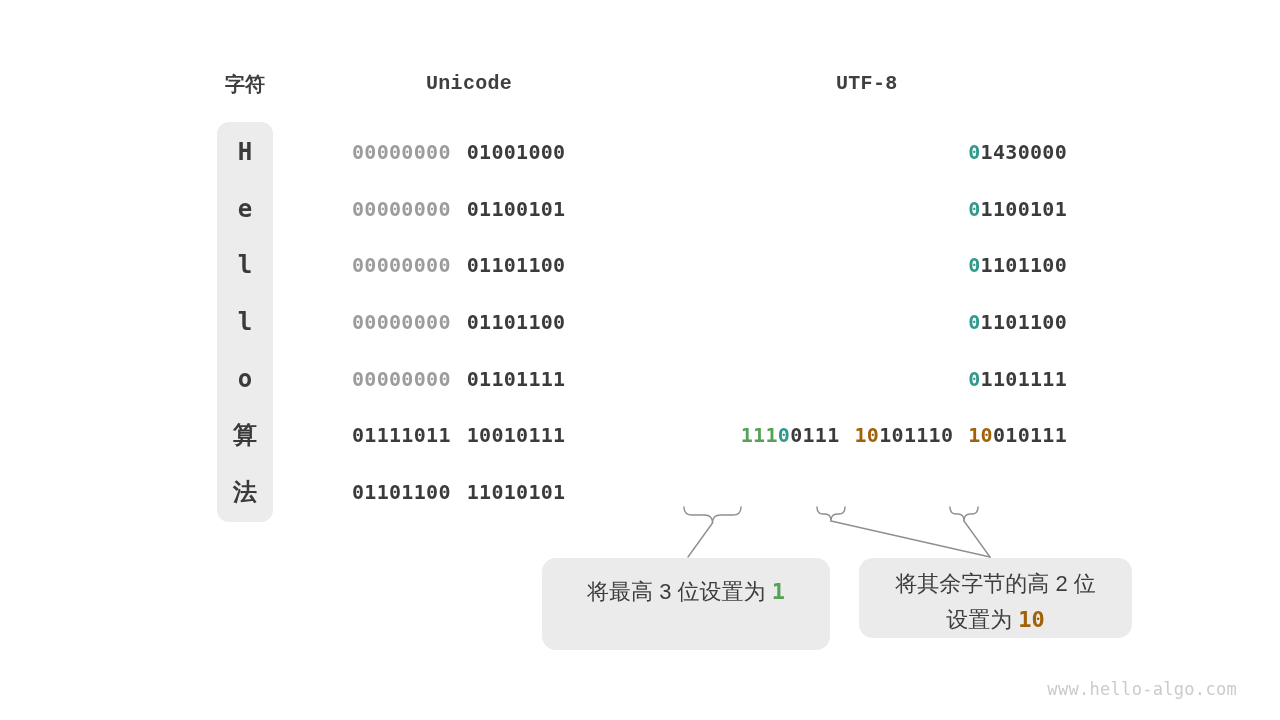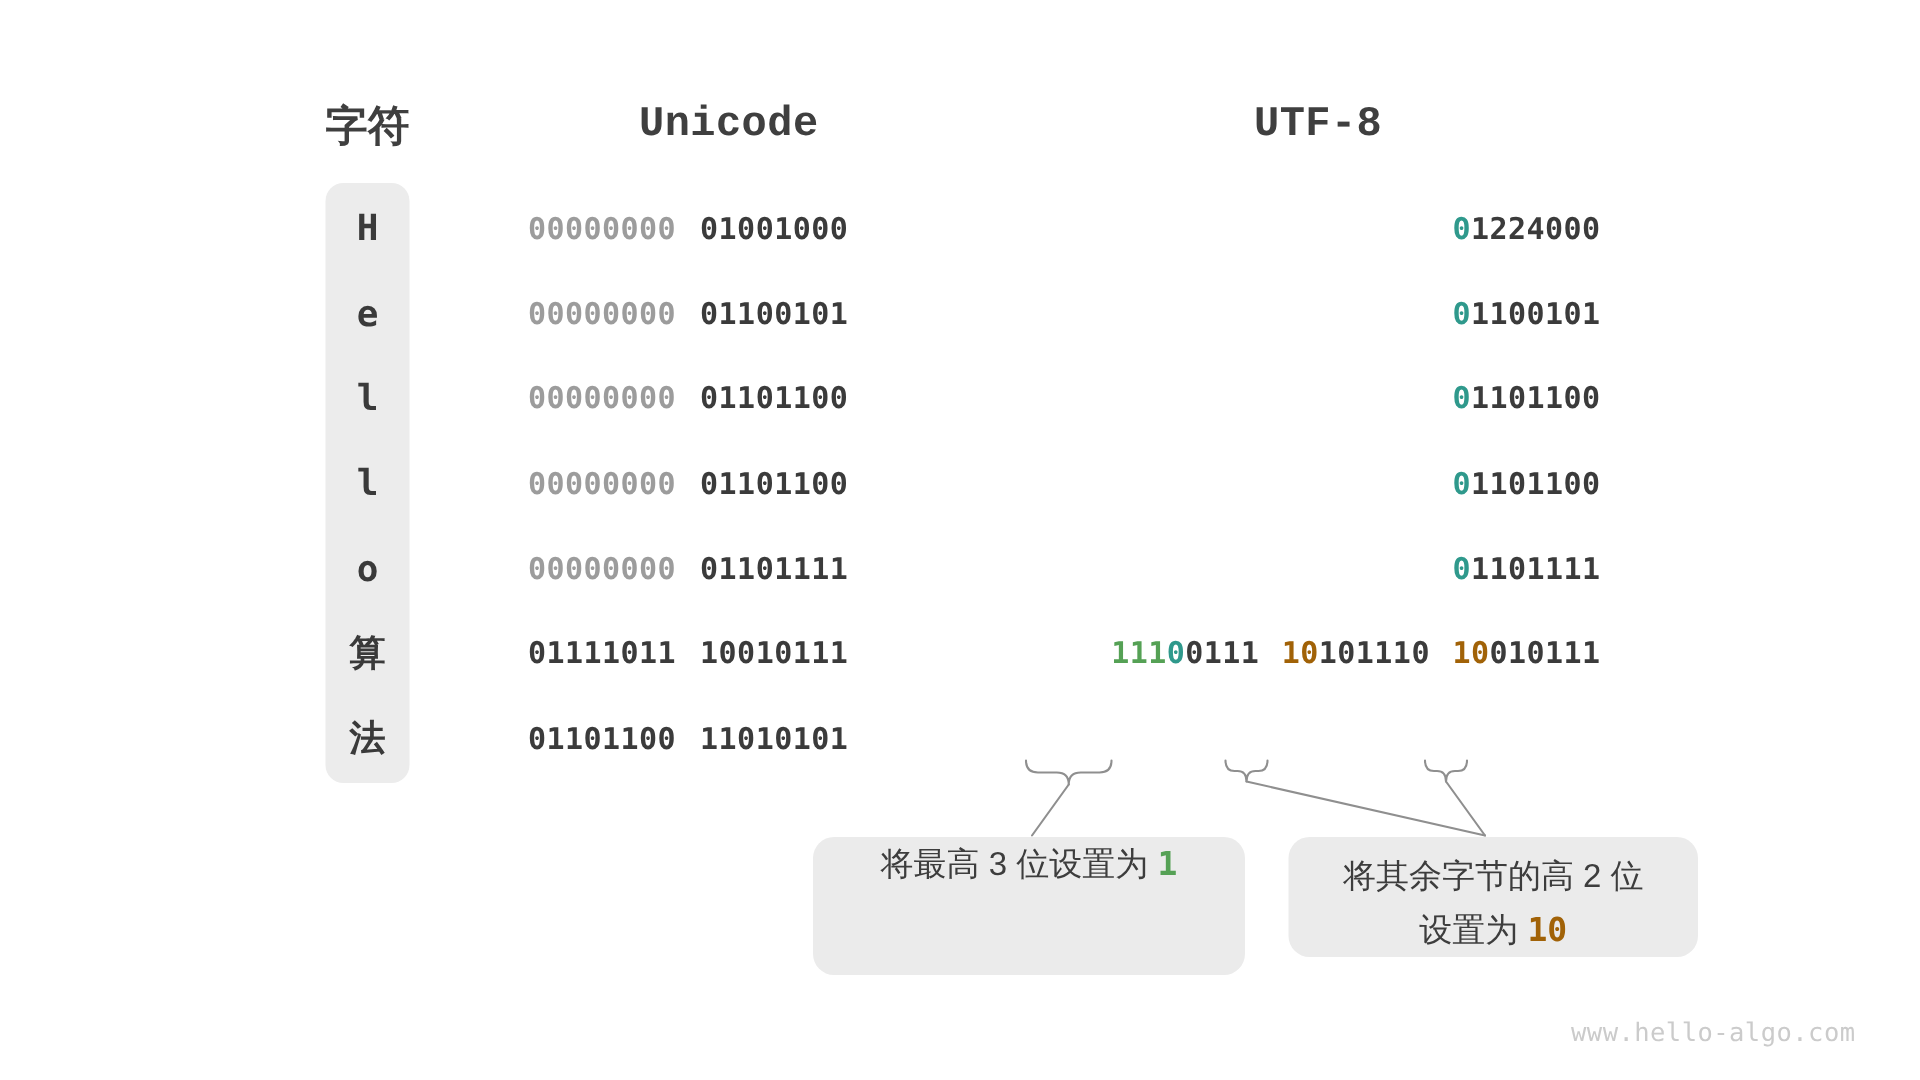--- a/index.html
+++ b/index.html
@@ -2,42 +2,42 @@
 <html><head>
 <meta charset="utf-8">
 <style>
   html,body{margin:0;padding:0;}
   body{
     width:1280px;height:720px;position:relative;overflow:hidden;background:#ffffff;
     font-family:"Liberation Sans",sans-serif;color:#3b3b3b;
   }
   .mono{font-family:Liberation Mono, monospace;}
   
-  .hdr{position:absolute;top:69px;height:30px;line-height:30px;font-weight:700;font-size:28px;color:#3f3f3f;}
+  .hdr{position:absolute;top:69px;height:30px;line-height:30px;font-weight:700;font-size:20px;color:#3f3f3f;}
   #hdr-char{left:217px;width:56px;text-align:center;}
   #hdr-unicode{left:426px;letter-spacing:0.3px;}
   #hdr-utf8{left:836px;letter-spacing:0.3px;}
   
   .pill{position:absolute;left:217px;top:122px;width:56px;height:400px;background:#ececec;border-radius:12px;}
   
   .row{position:absolute;left:0;width:1280px;height:30px;}
   .char-cell{position:absolute;left:217px;width:56px;text-align:center;font-weight:700;font-size:24px;line-height:30px;color:#3a3a3a;font-family:"DejaVu Sans Mono",monospace;}
   .uni{position:absolute;left:352px;top:0;display:flex;gap:16px;}
   .utf8{position:absolute;right:213px;top:0;display:flex;gap:15px;}
   .byte{font-family:"DejaVu Sans Mono",monospace;font-weight:700;font-size:20px;line-height:30px;letter-spacing:0.3px;color:#3b3b3b;white-space:pre;}
   .seg-muted{color:#9c9c9c;}
   .seg-teal{color:#2f998c;}
   .seg-green{color:#55a155;}
   .seg-blue{color:#a16207;}
   
   #overlay{position:absolute;left:0;top:0;width:1280px;height:720px;pointer-events:none;}
   
   .callout{position:absolute;background:#ebebeb;border-radius:14px;text-align:center;color:#3d3d3d;font-size:22px;}
   .callout .line{height:36px;line-height:36px;white-space:pre;}
-  #callout-left{left:542px;top:558px;width:288px;height:92px;padding-top:0;box-sizing:border-box;}
+  #callout-left{left:542px;top:558px;width:288px;height:92px;padding-top:16px;box-sizing:border-box;}
   #callout-right{left:859px;top:558px;width:273px;height:80px;padding-top:8px;box-sizing:border-box;}
   .hl{font-family:"DejaVu Sans Mono",monospace;font-weight:700;font-size:22px;}
   
   #watermark{position:absolute;right:43px;top:679px;font-family:"DejaVu Sans Mono",monospace;font-size:17px;color:#cbcbcb;letter-spacing:0.3px;}
 </style>
 </head>
 <body>
 
 <div class="hdr" id="hdr-char">字符</div>
 <div class="hdr mono" id="hdr-unicode">Unicode</div>
@@ -45,21 +45,21 @@
 
 <div class="pill"></div>
 
 <div class="row" style="top:137px">
   <div class="char-cell">H</div>
   <div class="uni">
     <span class="byte seg-muted">00000000</span>
     <span class="byte">01001000</span>
   </div>
   <div class="utf8">
-    <span class="byte"><span class="seg-teal">0</span><span>1224000</span></span>
+    <span class="byte"><span class="seg-teal">0</span><span>1430000</span></span>
   </div>
 </div>
 
 <div class="row" style="top:194px">
   <div class="char-cell">e</div>
   <div class="uni">
     <span class="byte seg-muted">00000000</span>
     <span class="byte">01100101</span>
   </div>
   <div class="utf8">

